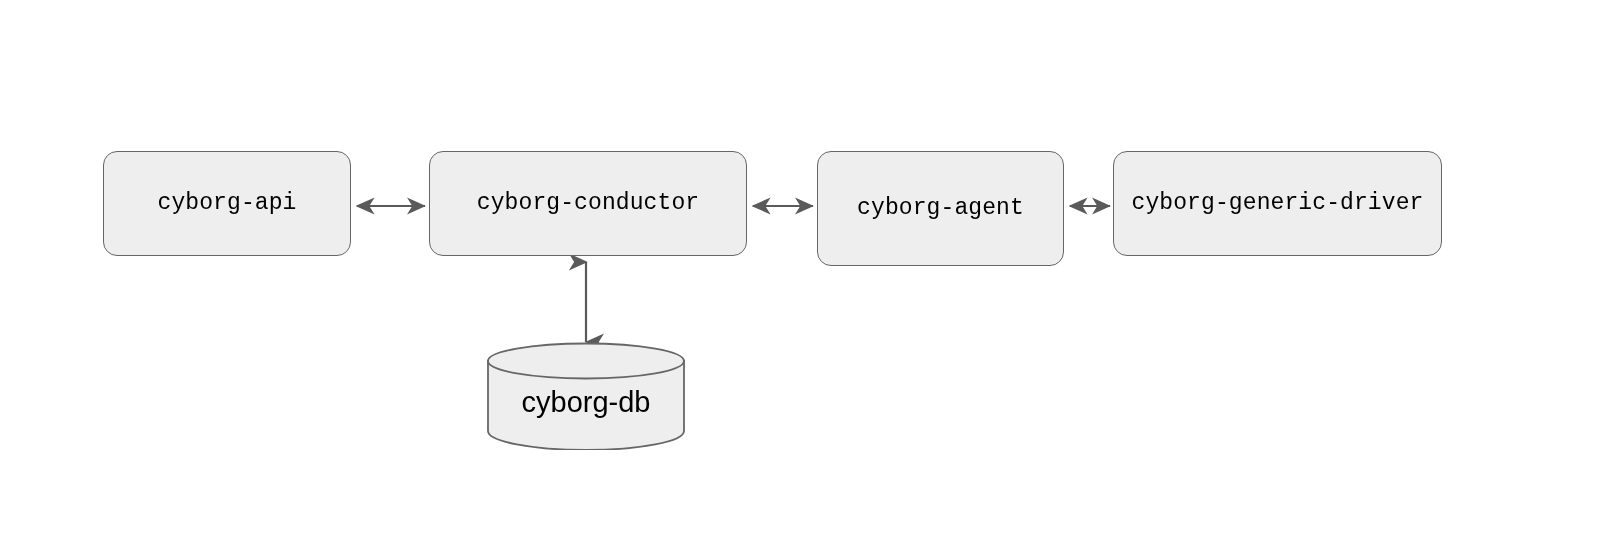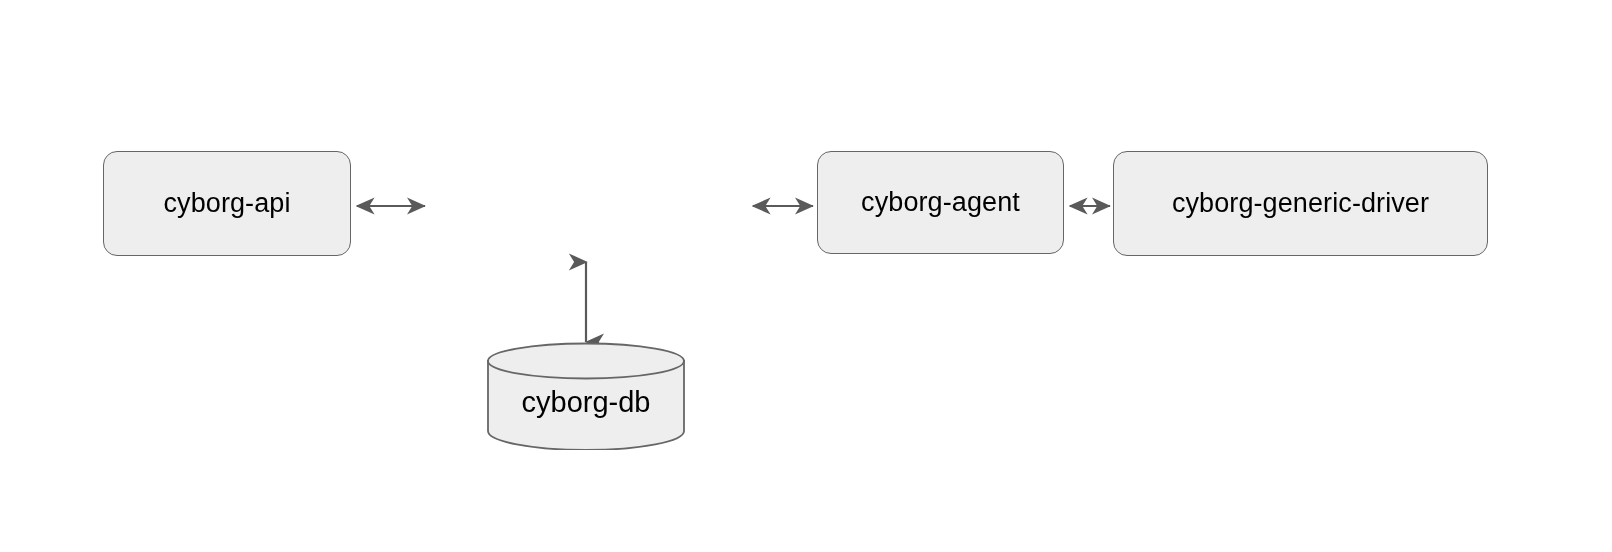--- a/index.html
+++ b/index.html
@@ -21,22 +21,22 @@
     position: absolute;
     box-sizing: border-box;
     background: #eeeeee;
     border: 1.6px solid #666666;
     border-radius: 14px;
     display: flex;
     align-items: center;
     justify-content: center;
   }
   .node-label {
-    font-family: Liberation Sans, sans-serif;
-    font-size: 27px;
+    font-family: Liberation Mono, monospace;
+    font-size: 23px;
     color: #000000;
     line-height: 1;
     white-space: nowrap;
     letter-spacing: 0.1px;
   }
   .db-shape {
     position: absolute;
     text-decoration: underline;
   }
   .db-label {
@@ -88,26 +88,29 @@
         <path d="M0.6,0 L4.5,8.6 L8.4,0 L4.5,2.4 Z" fill="#5a5a5a"></path>
       </marker>
     </defs>
     <line x1="20" y1="9" x2="20" y2="89" stroke="#5a5a5a" stroke-width="2.2" marker-start="url(#arrUp)" marker-end="url(#arrDn)"></line>
   </svg>
 
   <div class="node-box" style="left:103px; top:151px; width:248px; height:105px;">
     <span class="node-label">cyborg-api</span>
   </div>
 
+  <div class="node-box" style="left:429px; top:151px; width:318px; height:105px;">
+    <span class="node-label">cyborg-conductor</span>
+  </div>
 
-  <div class="node-box" style="left:817px; top:151px; width:247px; height:103px;">
+  <div class="node-box" style="left:817px; top:151px; width:247px; height:115px;">
     <span class="node-label">cyborg-agent</span>
   </div>
 
-  <div class="node-box" style="left:1113px; top:151px; width:375px; height:105px;">
+  <div class="node-box" style="left:1113px; top:151px; width:329px; height:105px;">
     <span class="node-label">cyborg-generic-driver</span>
   </div>
 
   <div class="db-shape" style="left:486px; top:342px; width:200px; height:108px;">
     <svg width="200" height="108" viewBox="0 0 200 108">
       <path d="M2,19 L2,89 A98,19 0 0 0 198,89 L198,19 Z" fill="#eeeeee" stroke="#666666" stroke-width="1.8"></path>
       <ellipse cx="100" cy="19" rx="98" ry="17.5" fill="#eeeeee" stroke="#666666" stroke-width="1.8"></ellipse>
     </svg>
     <div class="db-label" style="top:44px;">cyborg-db</div>
   </div>

